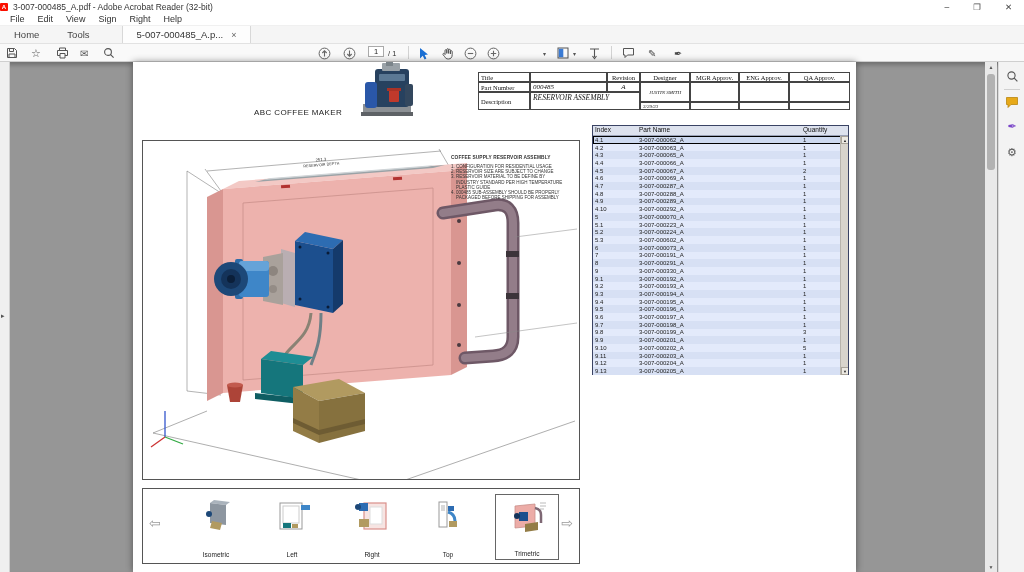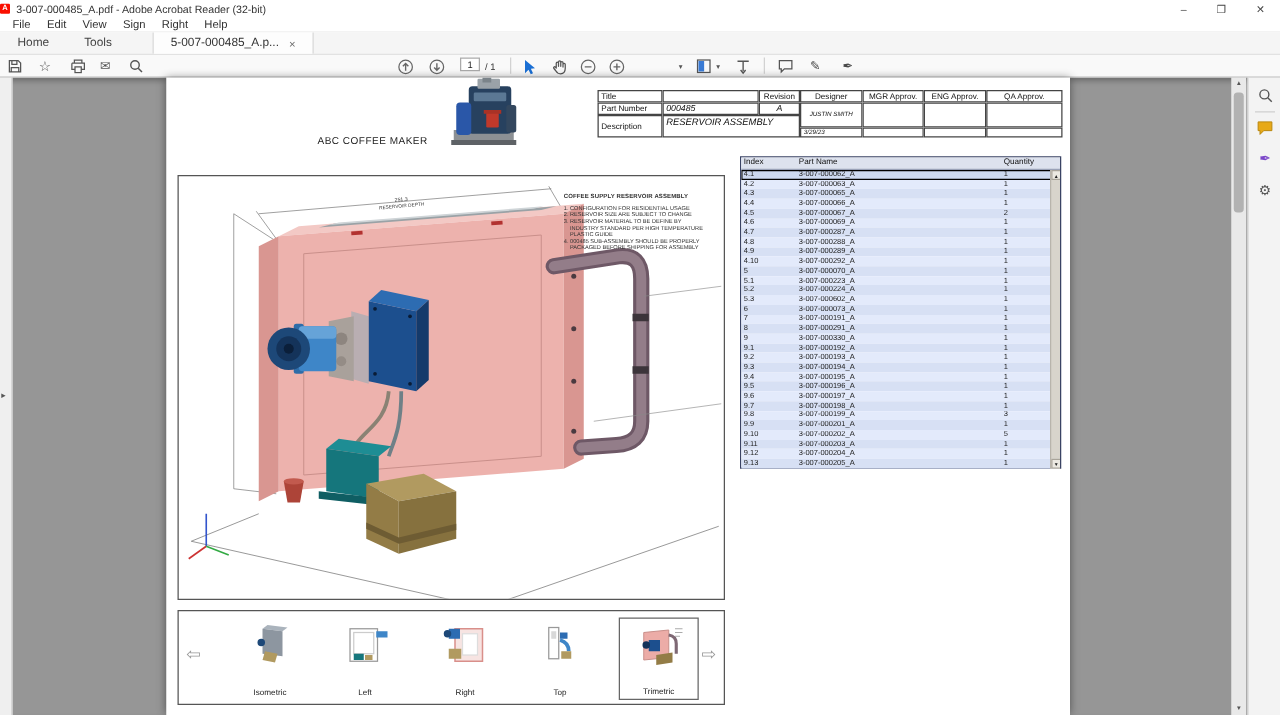--- a/index.html
+++ b/index.html
@@ -54,21 +54,21 @@
   .glyph-penfill { font-size:11px; color:#7a46c8; }
 
   
   .page { position:absolute; left:133px; top:0; width:723px; height:510px; background:#fff; box-shadow:0 0 7px rgba(0,0,0,.45); }
 
   .brand { position:absolute; left:11px; top:6px; font-size:23px; font-weight:bold; color:#0d9aa2; letter-spacing:.5px; }
   .product { position:absolute; left:121px; top:46px; font-size:8px; color:#222; letter-spacing:.4px; }
   .machine { position:absolute; left:216px; top:0; }
 
   
-  .tblock { position:absolute; left:345px; top:10px; width:372px; height:38px; font-size:6.5px; color:#111; }
+  .tblock { position:absolute; left:345px; top:10px; width:372px; height:38px; font-size:6.5px; color:#111;font-family:Liberation Serif, serif; }
   .tb-cell { position:absolute; border:0.5px solid #444; padding:0 2px; overflow:hidden; white-space:nowrap; display:flex; align-items:center; background:#fff; }
   .tb-cell.center { justify-content:center; }
   .tb-val { font-style:italic; font-size:7px; }
   .tb-desc { font-style:italic; font-size:7.5px; }
   .tb-small { font-style:italic; font-size:5px; }
 
   
   .viewport { position:absolute; left:9px; top:78px; width:438px; height:340px; border:1px solid #555; background:#fff; overflow:hidden; }
   .notes { position:absolute; left:308px; top:14px; width:126px; color:#333; }
   .notes-h { font-size:4.8px; font-weight:bold; margin-bottom:4px; letter-spacing:.1px; }

